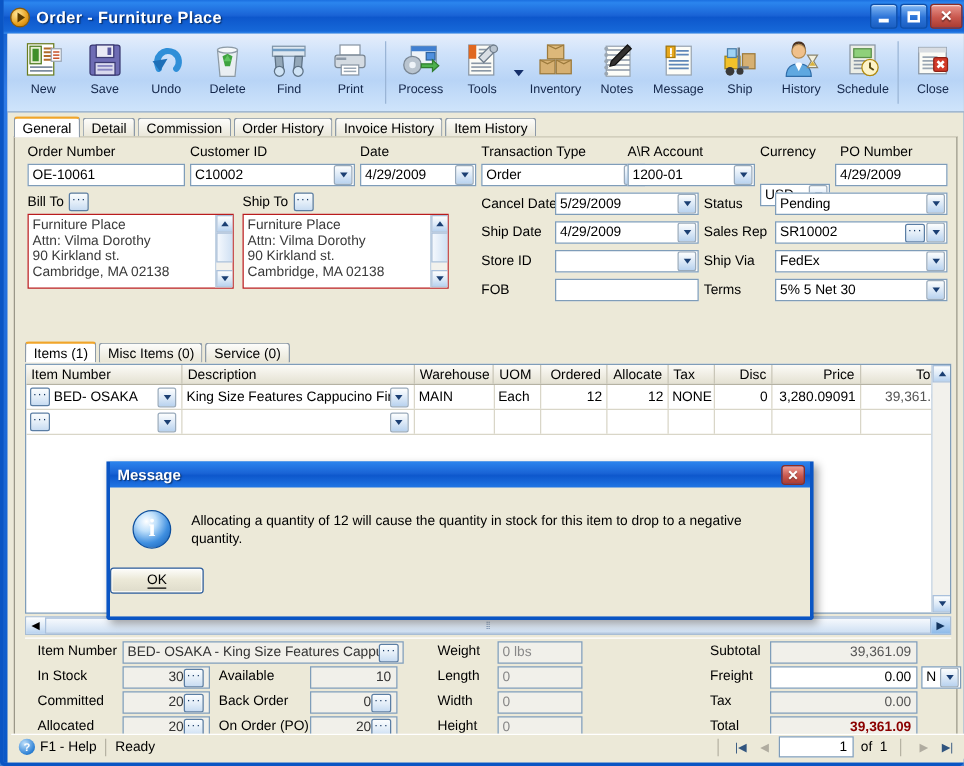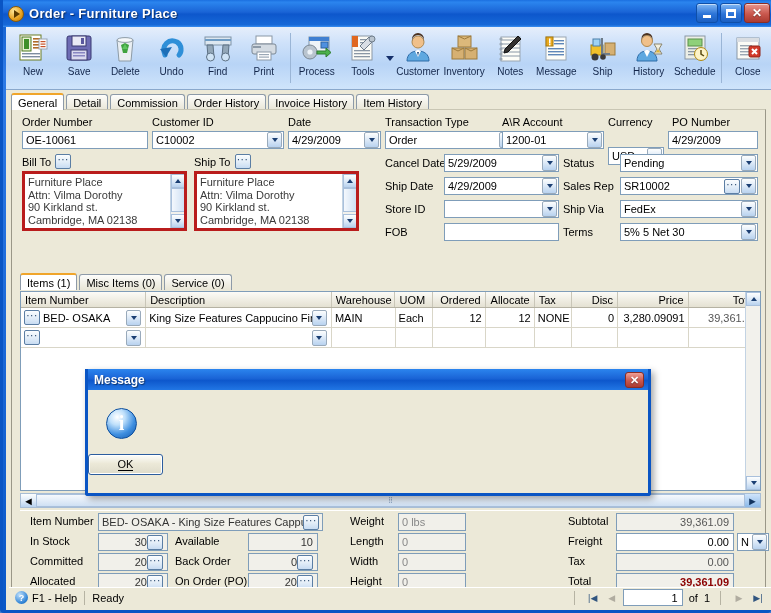--- a/index.html
+++ b/index.html
@@ -65,21 +65,21 @@
   .fld.gr{background:#f1f0ea;color:#333;}
   .fld.num{justify-content:flex-end;padding-right:4px;}
   .combo{height:18px;border:1px solid #7f9db9;background:#fff;display:flex;align-items:center;font-size:11px;padding:0 0 0 3px;overflow:hidden;}
   .combo .v{flex:1;white-space:nowrap;overflow:hidden;}
   .arrow{width:15px;height:16px;flex:none;margin:0 1px 0 0;border:1px solid #9ab;border-radius:2px;
          background:linear-gradient(to bottom,#fdfefe,#dce9f7 50%,#b8d2ef);display:flex;align-items:center;justify-content:center;}
   .arrow::after{content:"";border-top:4px solid #1b3f73;border-left:3.5px solid transparent;border-right:3.5px solid transparent;}
   .dots{width:16px;height:15px;border:1px solid #5b7ea4;border-radius:2px;flex:none;
         background:linear-gradient(to bottom,#fbfdfe,#e2edf8 55%,#c8dcf2);display:flex;align-items:center;justify-content:center;
         font-size:10px;letter-spacing:.5px;color:#12345f;line-height:5px;padding-bottom:4px;}
-  .addr{border:3px solid #b91c1c;background:#fff;position:relative;font-size:11px;color:#3a3a3a;padding:2px 16px 0 3px;line-height:12.5px;overflow:hidden;}
+  .addr{border:1px solid #b91c1c;background:#fff;position:relative;font-size:11px;color:#3a3a3a;padding:2px 16px 0 3px;line-height:12.5px;overflow:hidden;}
   .vsb{position:absolute;right:0;top:0;width:14px;height:100%;background:#f2f1ec;border-left:1px solid #c3d3e3;}
   .vsb .ar{width:14px;height:14px;display:flex;align-items:center;justify-content:center;
       background:linear-gradient(to bottom,#fdfefe,#dce9f7 55%,#b8d2ef);border:1px solid #a9c0dc;box-sizing:border-box;}
   .vsb .ar.up::after{content:"";border-bottom:4px solid #1b3f73;border-left:3.5px solid transparent;border-right:3.5px solid transparent;}
   .vsb .ar.dn{position:absolute;bottom:0;}
   .vsb .ar.dn::after{content:"";border-top:4px solid #1b3f73;border-left:3.5px solid transparent;border-right:3.5px solid transparent;}
   .vsb .th{position:absolute;top:14px;width:14px;height:24px;background:linear-gradient(to right,#f4f8fd,#cfe0f3);border:1px solid #a9c0dc;}
 
   
   .gridbox{position:absolute;border:1px solid #7f9db9;background:#fff;overflow:hidden;}
@@ -180,36 +180,36 @@
               <rect x="8" y="17" width="16" height="10" fill="#d9d9ee" stroke="#3b3a73"></rect>
               <rect x="10" y="19" width="12" height="1.5" fill="#8886c2"></rect>
               <rect x="10" y="22" width="12" height="1.5" fill="#8886c2"></rect>
             </svg>
         </div>
         <div class="lb">Save</div>
       </div>
       <div class="tbtn">
         <div class="ic">
           <svg width="32" height="31" viewBox="0 0 32 31">
+              <path d="M10 22 C6 12 14 5 22 9 C27 12 27 19 24 22" stroke="#2f8fd8" stroke-width="5" fill="none" stroke-linecap="round"></path>
+              <path d="M11 24 L5 16 L17 14 Z" fill="#1d6fb8"></path>
+            </svg>
+        </div>
+        <div class="lb">Undo</div>
+      </div>
+      <div class="tbtn">
+        <div class="ic">
+          <svg width="32" height="31" viewBox="0 0 32 31">
               <path d="M8 7 L24 7 L22 28 L10 28 Z" fill="#e9eef2" stroke="#8d9ba6"></path>
               <ellipse cx="16" cy="7" rx="8" ry="2.4" fill="#f5f8fa" stroke="#8d9ba6"></ellipse>
               <path d="M12 12 L16 10 L20 12 L18 20 L14 20 Z" fill="#3fa33f"></path>
               <path d="M16 11 l3 5 h-6 z" fill="#5fc45f"></path>
             </svg>
         </div>
         <div class="lb">Delete</div>
-      </div>
-      <div class="tbtn">
-        <div class="ic">
-          <svg width="32" height="31" viewBox="0 0 32 31">
-              <path d="M10 22 C6 12 14 5 22 9 C27 12 27 19 24 22" stroke="#2f8fd8" stroke-width="5" fill="none" stroke-linecap="round"></path>
-              <path d="M11 24 L5 16 L17 14 Z" fill="#1d6fb8"></path>
-            </svg>
-        </div>
-        <div class="lb">Undo</div>
       </div>
       <div class="tbtn">
         <div class="ic">
           <svg width="32" height="31" viewBox="0 0 32 31">
               <rect x="3" y="4" width="26" height="8" fill="#dde7f0" stroke="#7f94a8"></rect>
               <rect x="3" y="6" width="26" height="2" fill="#6f9cc4"></rect>
               <path d="M5 12 L11 12 L12 24 L6 24 Z" fill="#93a7b8" stroke="#5d7184"></path>
               <path d="M21 12 L27 12 L26 24 L20 24 Z" fill="#93a7b8" stroke="#5d7184"></path>
               <circle cx="8.5" cy="24" r="4" fill="#cfe3f5" stroke="#5d7184"></circle>
               <circle cx="23.5" cy="24" r="4" fill="#cfe3f5" stroke="#5d7184"></circle>
@@ -258,32 +258,20 @@
                 <rect x="7" y="20" width="16" height="1.3"></rect>
                 <rect x="7" y="23" width="16" height="1.3"></rect>
               </g>
               <path d="M22 4 l4 4 l-9 9 l-4 -4 z" fill="#d9dee4" stroke="#6f7d8b"></path>
               <circle cx="25" cy="6" r="3" fill="#b9c4cf" stroke="#6f7d8b"></circle>
             </svg>
         </div>
         <div class="lb">Tools</div>
       </div>
       <div class="tcaret"></div>
-      <div class="tbtn">
-        <div class="ic">
-          <svg width="32" height="31" viewBox="0 0 32 31">
-              <circle cx="16" cy="9" r="6" fill="#f0c08a" stroke="#b0894f"></circle>
-              <path d="M10 8 a6 6 0 0 1 12 0 v-2 a6 6 0 0 0 -12 0 z" fill="#4a3120"></path>
-              <path d="M5 28 c0 -7 5 -10 11 -10 c6 0 11 3 11 10 z" fill="#5fa8e0" stroke="#2e6ca8"></path>
-              <path d="M13 18 l3 6 l3 -6 l-2 -1 h-2 z" fill="#fff"></path>
-              <path d="M15 19 l1 4 l1 -4 z" fill="#2b4f7d"></path>
-            </svg>
-        </div>
-        <div class="lb">Customer</div>
-      </div>
       <div class="tbtn">
         <div class="ic">
           <svg width="32" height="31" viewBox="0 0 32 31">
               <rect x="10" y="3" width="13" height="11" fill="#dcb87a" stroke="#9c7a3c"></rect>
               <path d="M10 3 l6.5 3 l6.5 -3" fill="none" stroke="#9c7a3c"></path>
               <rect x="4" y="15" width="12" height="11" fill="#d6b072" stroke="#9c7a3c"></rect>
               <rect x="17" y="15" width="12" height="11" fill="#d6b072" stroke="#9c7a3c"></rect>
               <path d="M4 15 l6 3 l6 -3 M17 15 l6 3 l6 -3" fill="none" stroke="#9c7a3c"></path>
             </svg>
         </div>
@@ -679,20 +667,21 @@
 
     <div class="modal" style="left:79px;top:342px;width:566px;height:127px;">
       <div class="mtb">
         <span class="mtitle">Message</span>
         <div class="mclose">
             <span>✕</span>
           </div>
       </div>
       <div style="display:flex;align-items:center;padding:18px 16px 0 18px;gap:16px;">
         <div class="info-ic">i</div>
+        <div style="font-size:11px;color:#000;line-height:14px;">Allocating a quantity of 12 will cause the quantity in stock for this item to drop to a negative quantity.</div>
       </div>
       <div style="display:flex;justify-content:flex-start;margin-top:15px;">
         <div class="okbtn">
             <span style="border-bottom:1px solid #000;line-height:11px;">OK</span>
           </div>
       </div>
     </div>
 
     <div class="status">
       <div class="qic">?</div>

